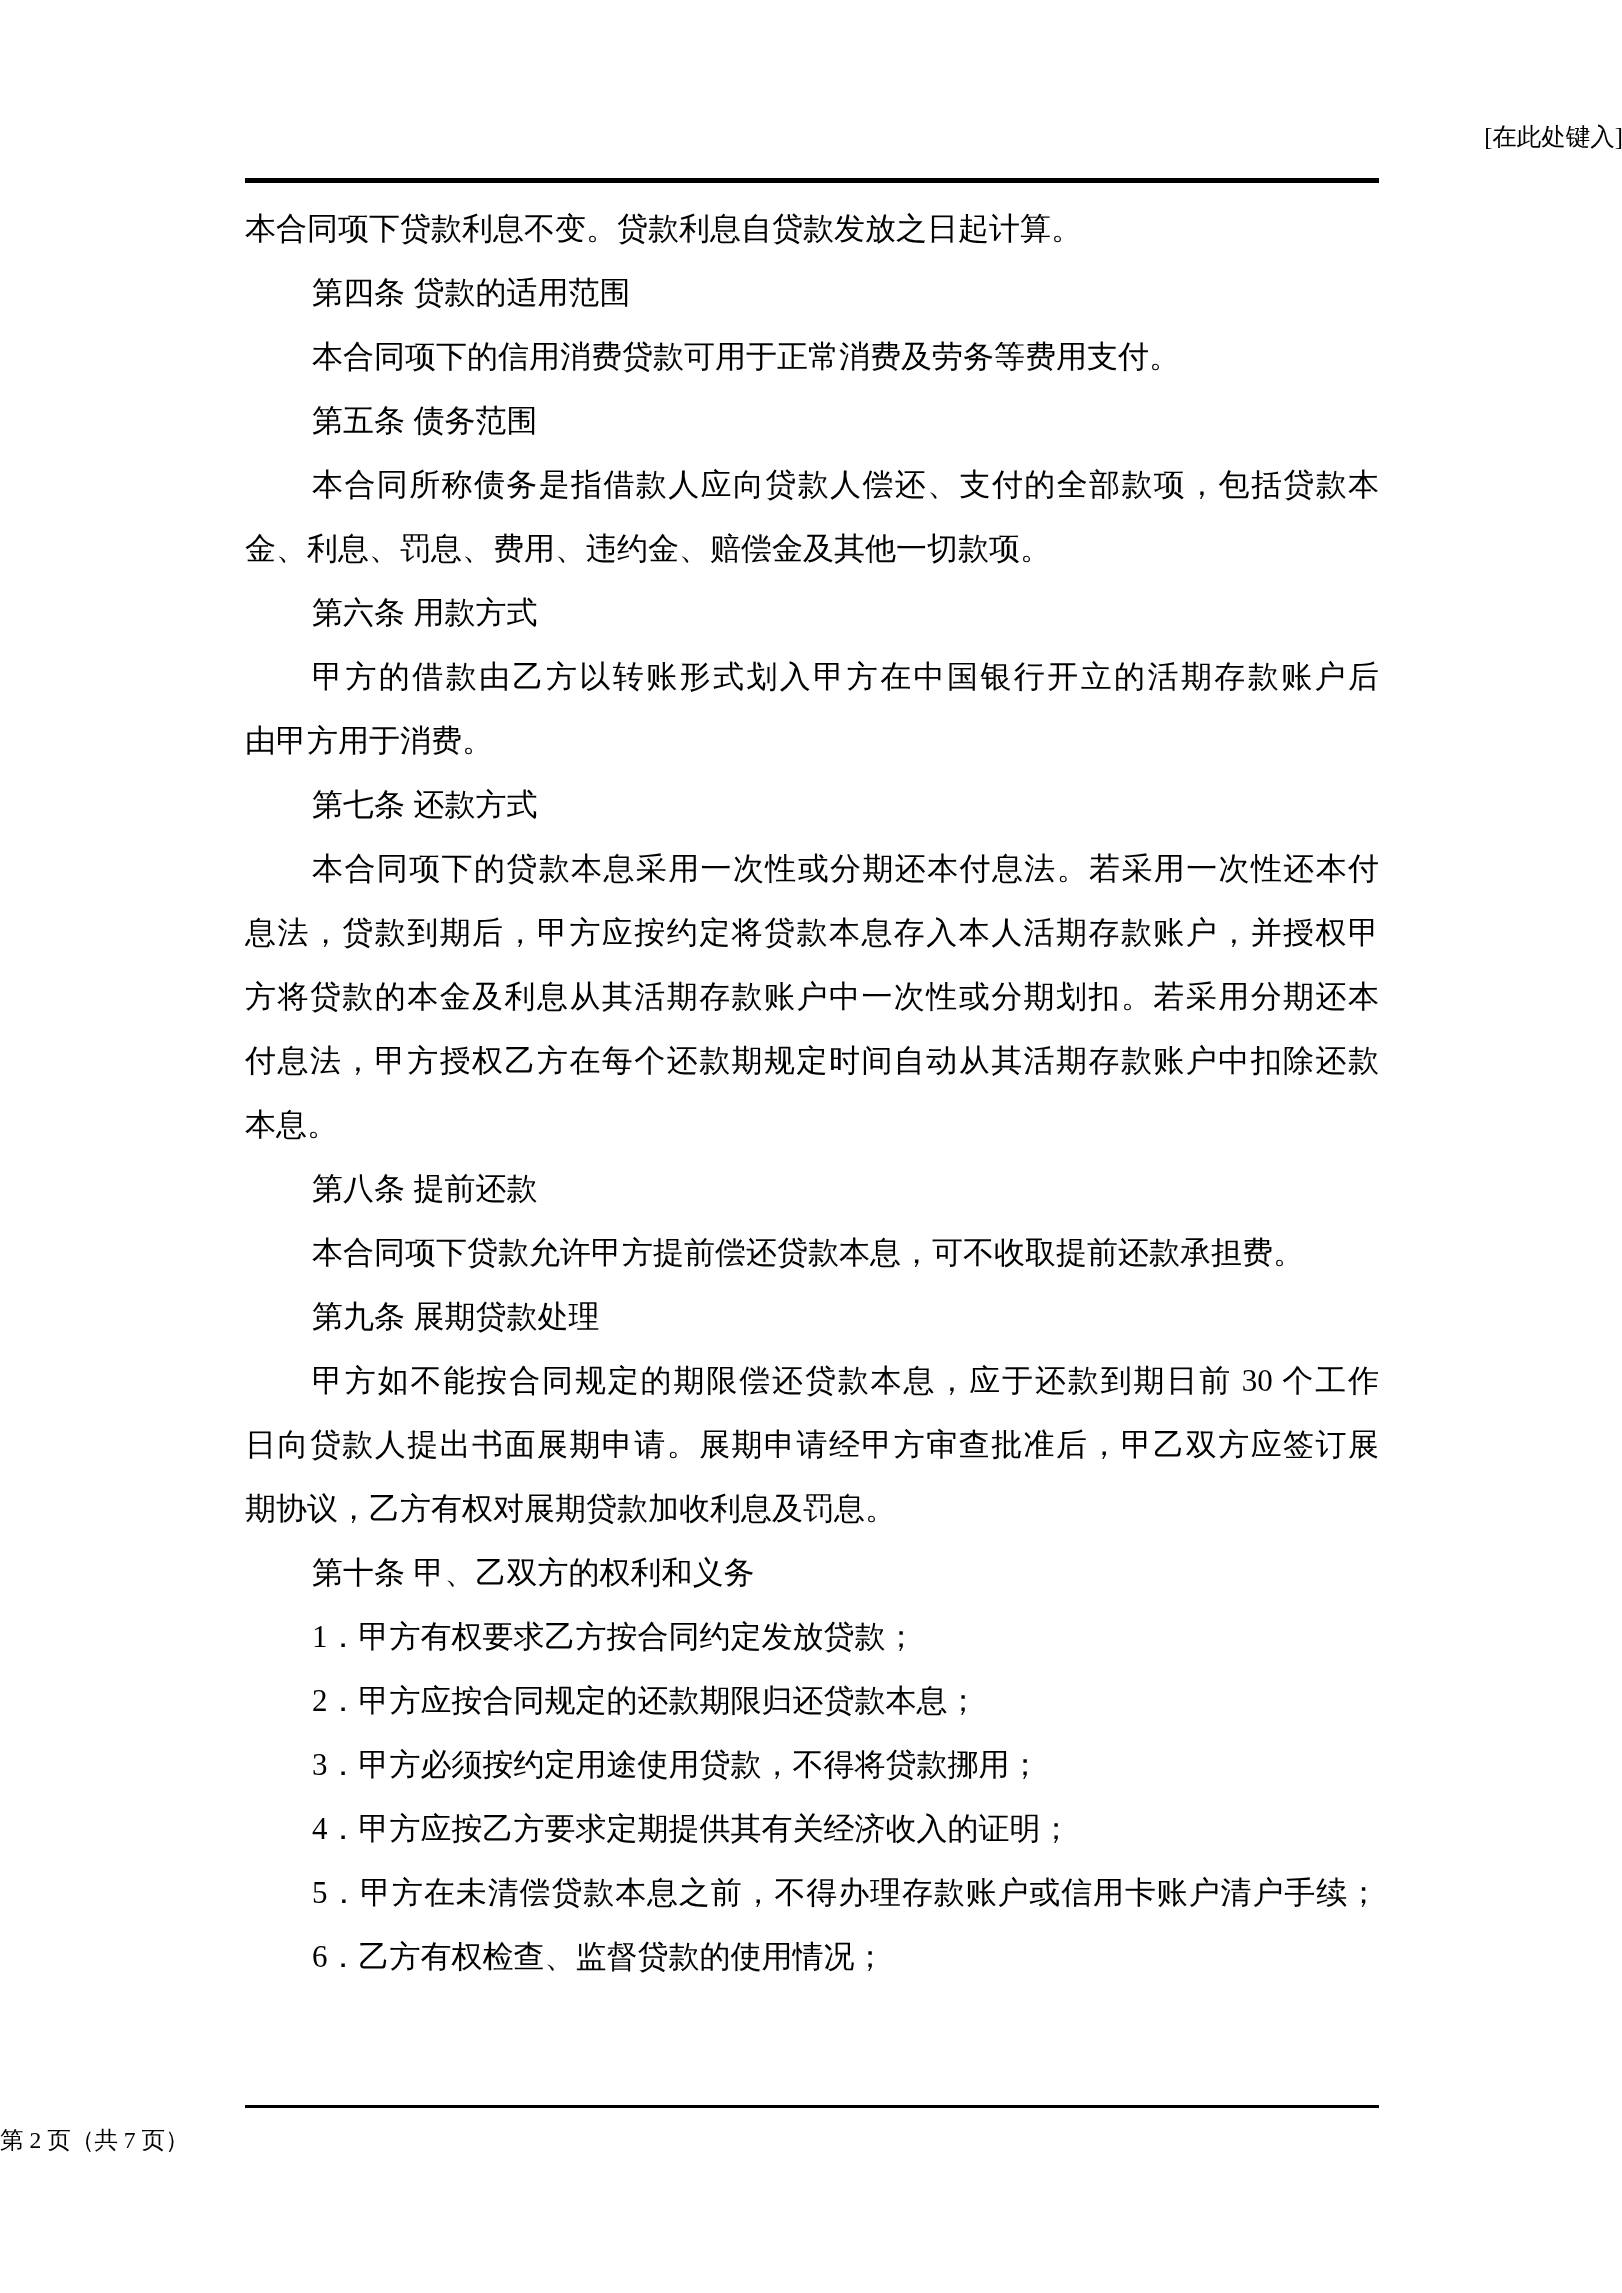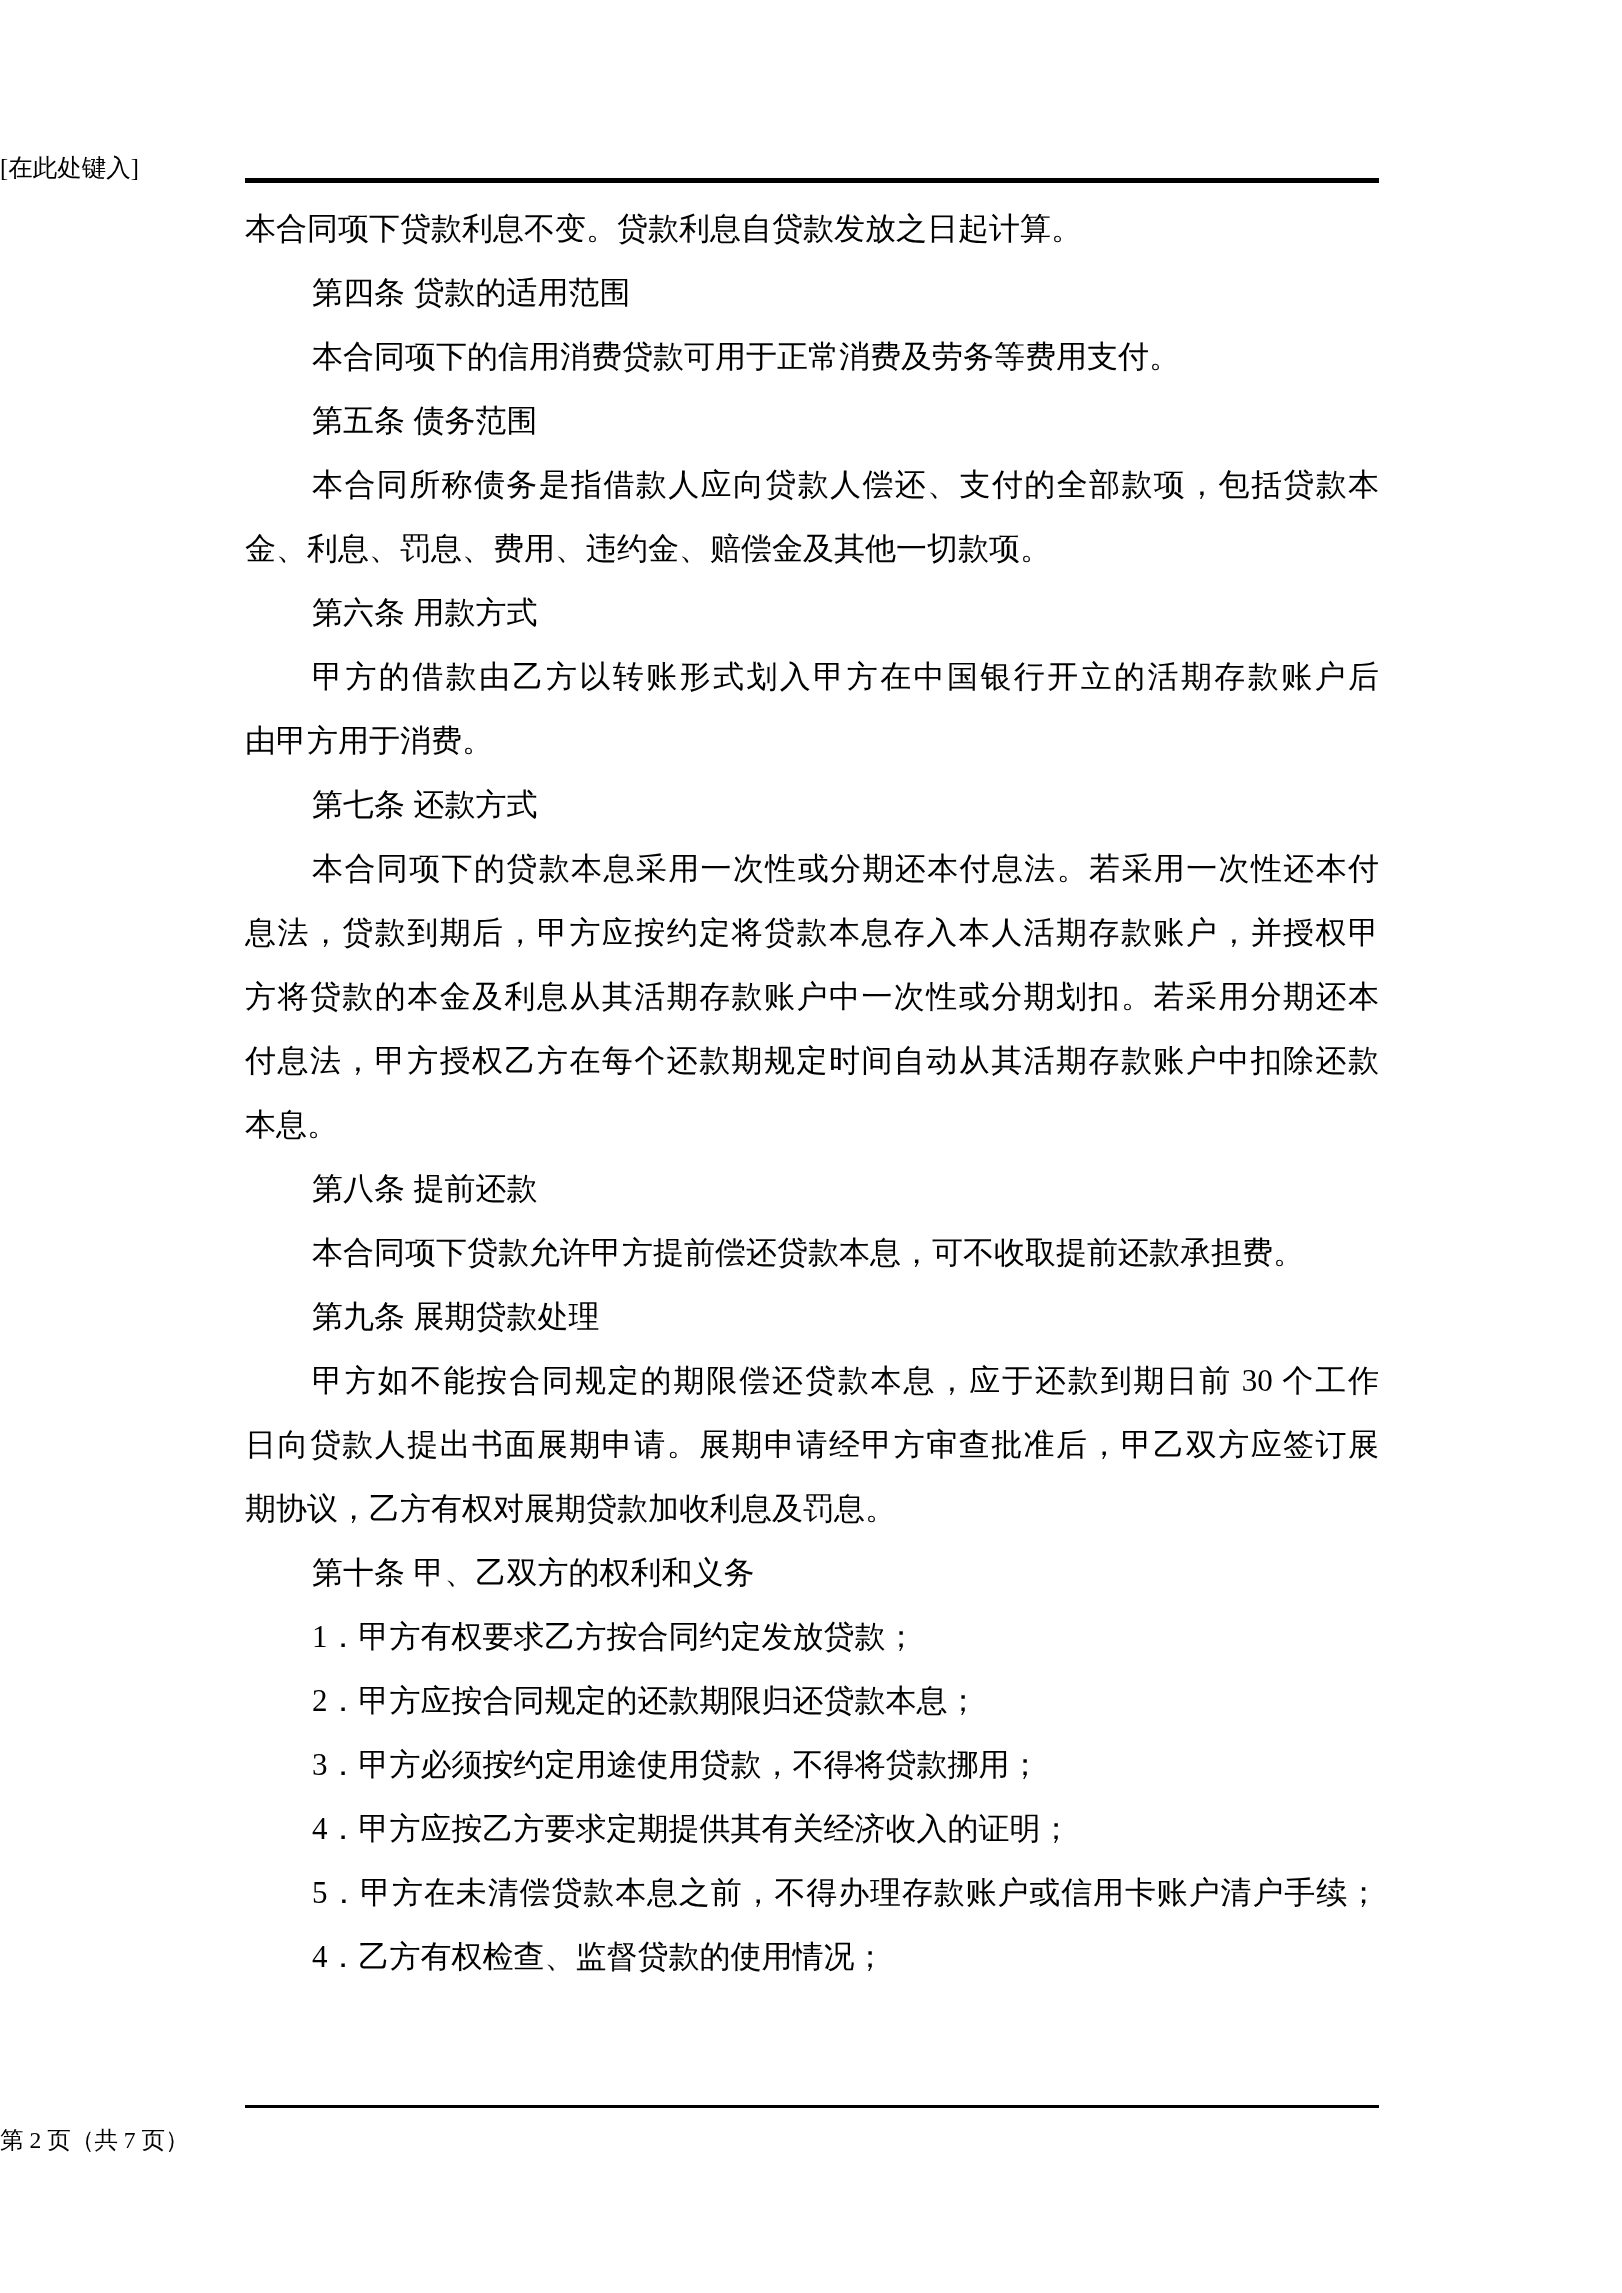--- a/index.html
+++ b/index.html
@@ -6,21 +6,21 @@
   body {
     width: 1623px; height: 2294px;
     background: #ffffff;
     color: #000000;
     font-family: "Liberation Serif", "DejaVu Serif", serif;
     position: relative;
     overflow: hidden;
   }
   .page-header {
     position: absolute; top: 122px; left: 0; width: 100%;
-    text-align: left; font-size: 24.5px; line-height: 29px; margin-top: 31px;
+    text-align: right; font-size: 24.5px; line-height: 29px;
   }
   .header-rule {
     position: absolute; left: 245px; top: 178px;
     width: 1134px; height: 4.5px; background: #000000;
   }
   .doc-body {
     position: absolute; left: 245px; top: 197px; width: 1134px;
     font-size: 31px;
   }
   .line {
@@ -82,21 +82,21 @@
     <div class="line heading indent">第九条 展期贷款处理</div>
     <div class="line indent fill">甲方如不能按合同规定的期限偿还贷款本息，应于还款到期日前 30 个工作</div>
     <div class="line fill">日向贷款人提出书面展期申请。展期申请经甲方审查批准后，甲乙双方应签订展</div>
     <div class="line">期协议，乙方有权对展期贷款加收利息及罚息。</div>
     <div class="line heading indent">第十条 甲、乙双方的权利和义务</div>
     <div class="line indent">1．甲方有权要求乙方按合同约定发放贷款；</div>
     <div class="line indent">2．甲方应按合同规定的还款期限归还贷款本息；</div>
     <div class="line indent">3．甲方必须按约定用途使用贷款，不得将贷款挪用；</div>
     <div class="line indent">4．甲方应按乙方要求定期提供其有关经济收入的证明；</div>
     <div class="line indent fill">5．甲方在未清偿贷款本息之前，不得办理存款账户或信用卡账户清户手续；</div>
-    <div class="line indent">4．乙方有权检查、监督贷款的使用情况；</div>
+    <div class="line indent">6．乙方有权检查、监督贷款的使用情况；</div>
   </div>
 
 <div class="footer-rule"></div>
 
 <div class="page-footer">
   <span>第 2 页（共 7 页）</span>
 </div>
 
 
 </body></html>

